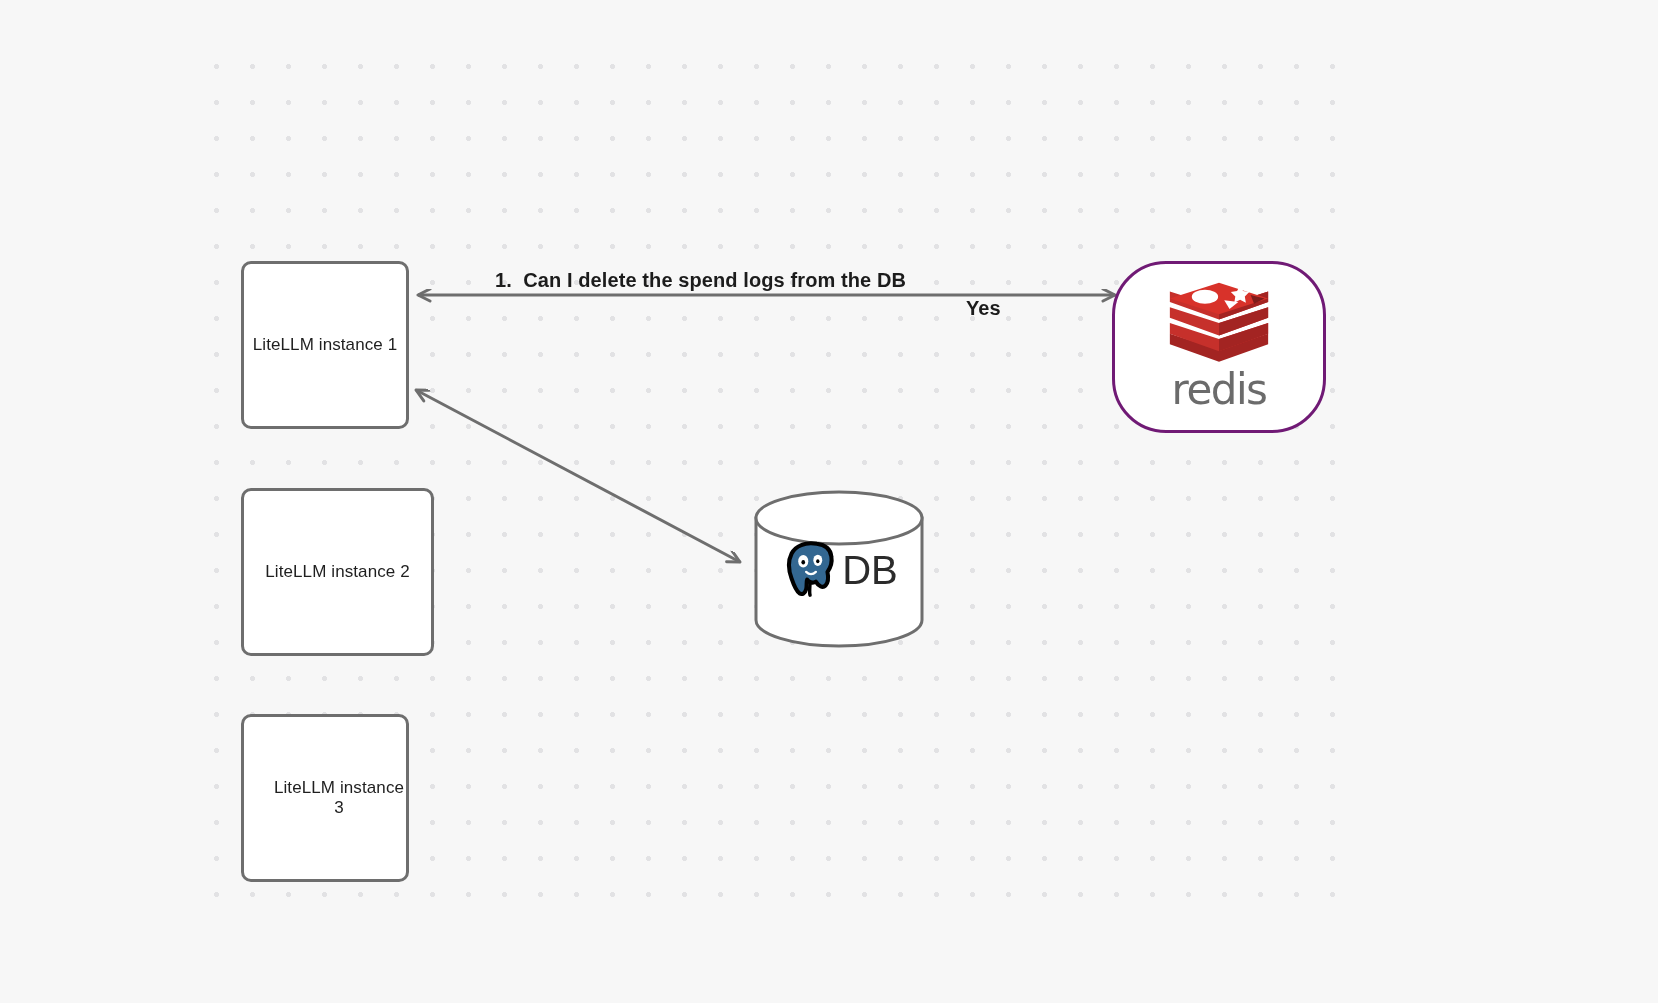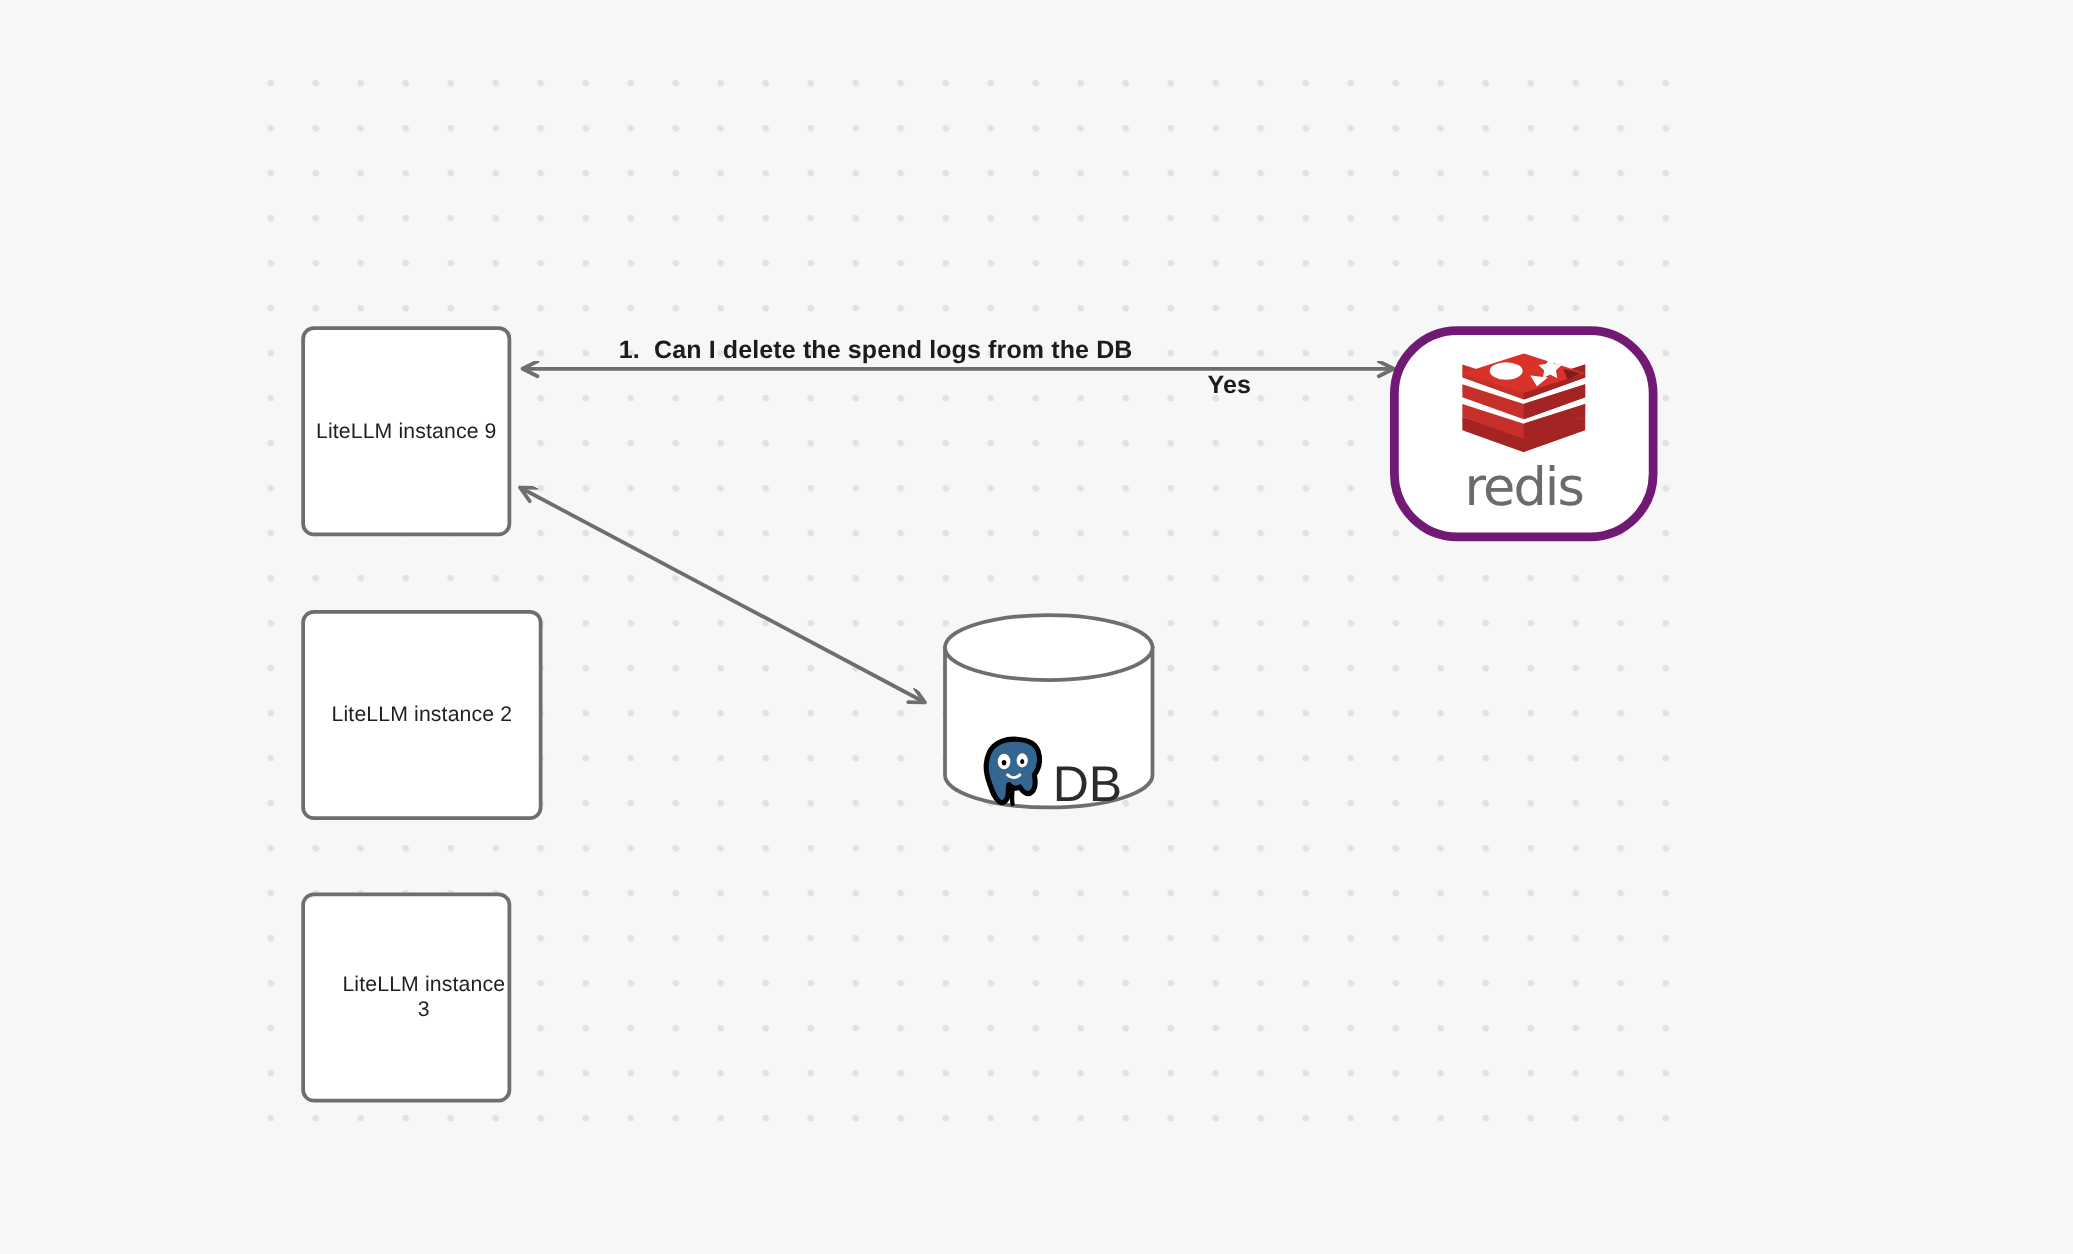--- a/index.html
+++ b/index.html
@@ -61,21 +61,21 @@
   #llm-2 { left: 241px; top: 488px; width: 193px; height: 168px; }
   #llm-3 { left: 241px; top: 714px; width: 168px; height: 168px; padding-left: 28px; }
 
   #redis-node {
     position: absolute;
     left: 1112px;
     top: 261px;
     width: 214px;
     height: 172px;
     background: #ffffff;
-    border: 7px solid #701a75;
+    border: 3px solid #701a75;
     border-radius: 54px;
     box-sizing: border-box;
     display: flex;
     flex-direction: column;
     align-items: center;
     justify-content: center;
   }
   #redis-logo-wrap {
     display: flex;
     flex-direction: column;
@@ -100,21 +100,21 @@
     width: 172px;
     height: 158px;
   }
   #db-pg-label {
     position: absolute;
     left: 0;
     top: 0;
     width: 172px;
     height: 158px;
     display: flex;
-    align-items: flex-end;
+    align-items: center;
     justify-content: center;
     gap: 2px;
   }
   .db-text {
     font-family: "Liberation Sans", sans-serif;
     font-size: 40px;
     font-weight: 400;
     color: #2b2b2b;
     line-height: 1;
     margin-left: -2px;
@@ -161,21 +161,21 @@
     </defs>
 
       redis --&gt;
     <line x1="418" y1="295" x2="1115" y2="295" stroke="#6e6e6e" stroke-width="3" marker-start="url(#ah-left)" marker-end="url(#ah-right)"></line>
 
       DB --&gt;
     <line x1="416" y1="390" x2="740" y2="562" stroke="#6e6e6e" stroke-width="3" marker-start="url(#ah-left)" marker-end="url(#ah-right)"></line>
   </svg>
 
   <div class="node-box" id="llm-1">
-    <span class="node-label">LiteLLM instance 9</span>
+    <span class="node-label">LiteLLM instance 1</span>
   </div>
 
   <div class="node-box" id="llm-2">
     <span class="node-label">LiteLLM instance 2</span>
   </div>
 
   <div class="node-box" id="llm-3">
     <span class="node-label">LiteLLM instance 3</span>
   </div>
 

